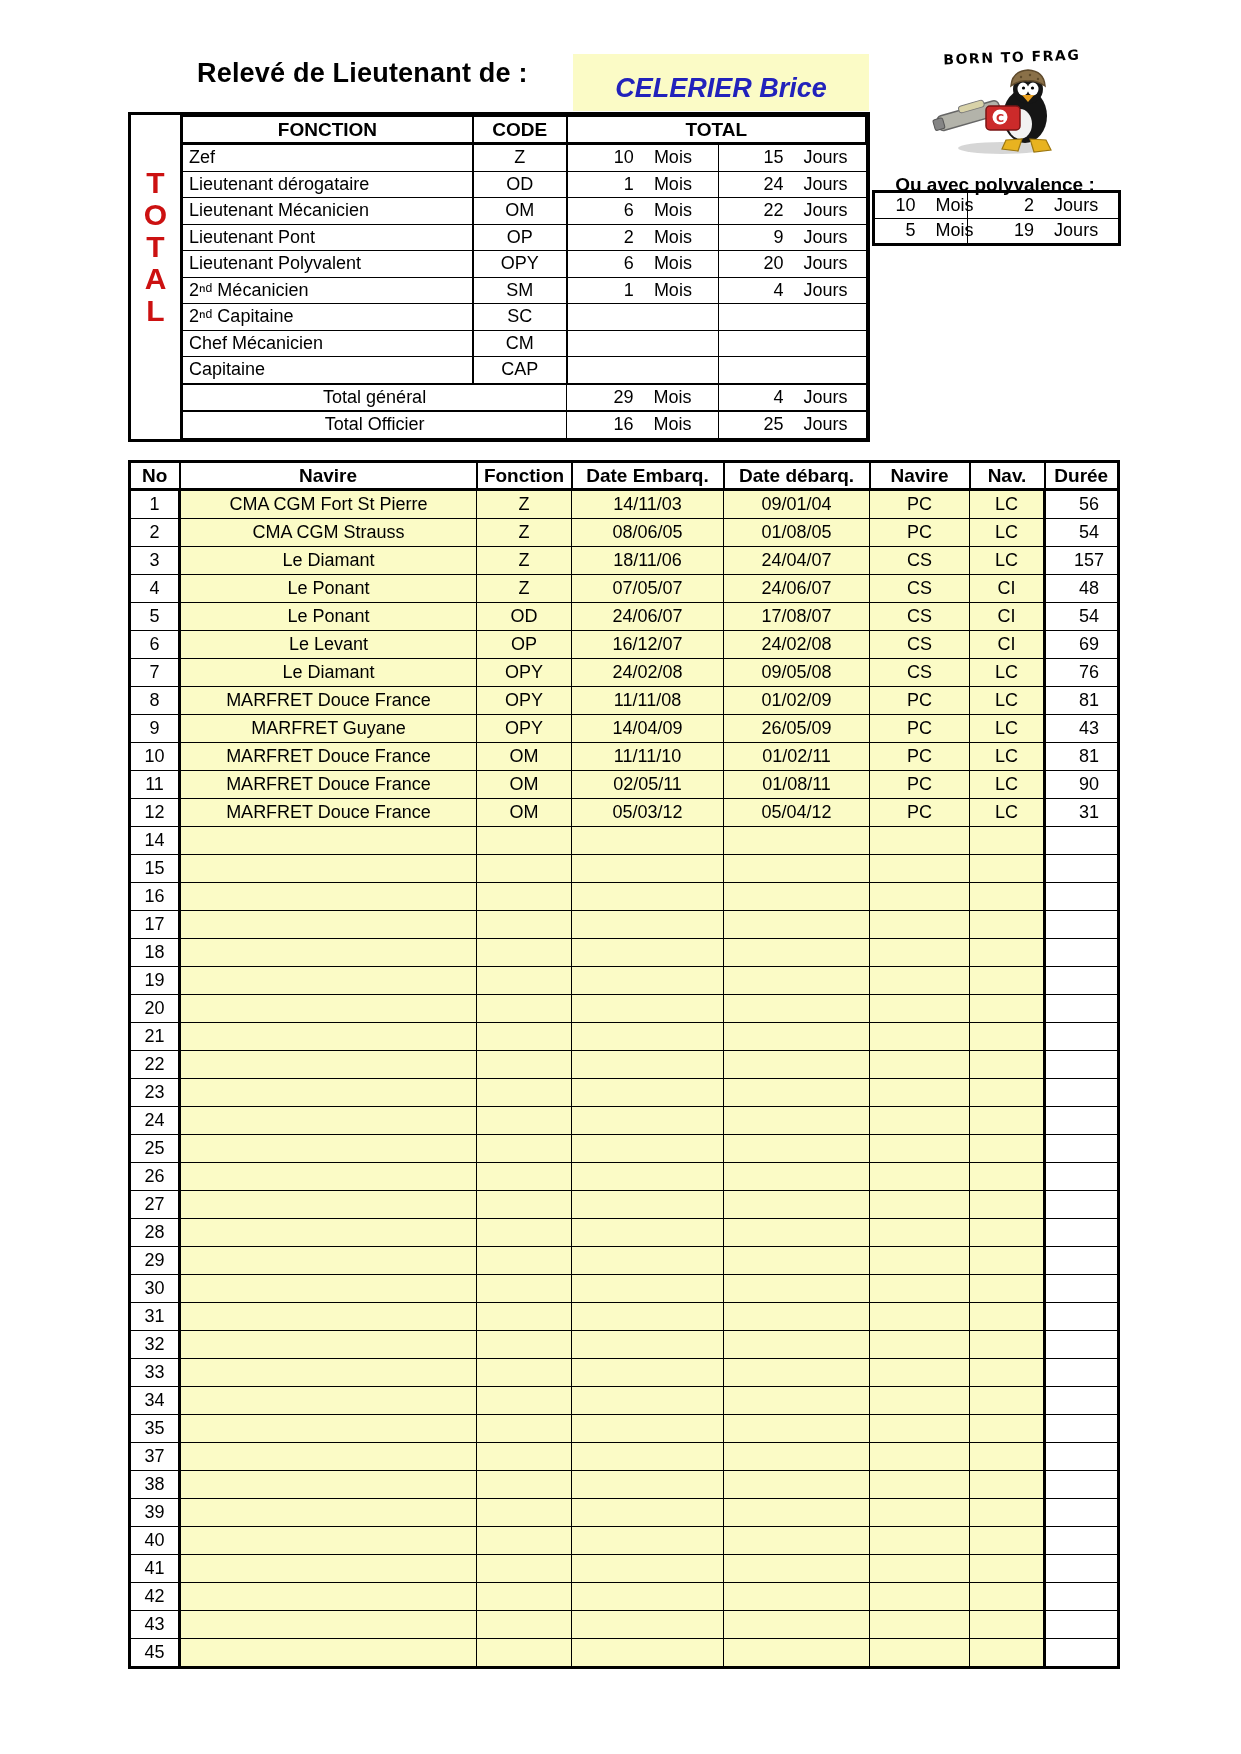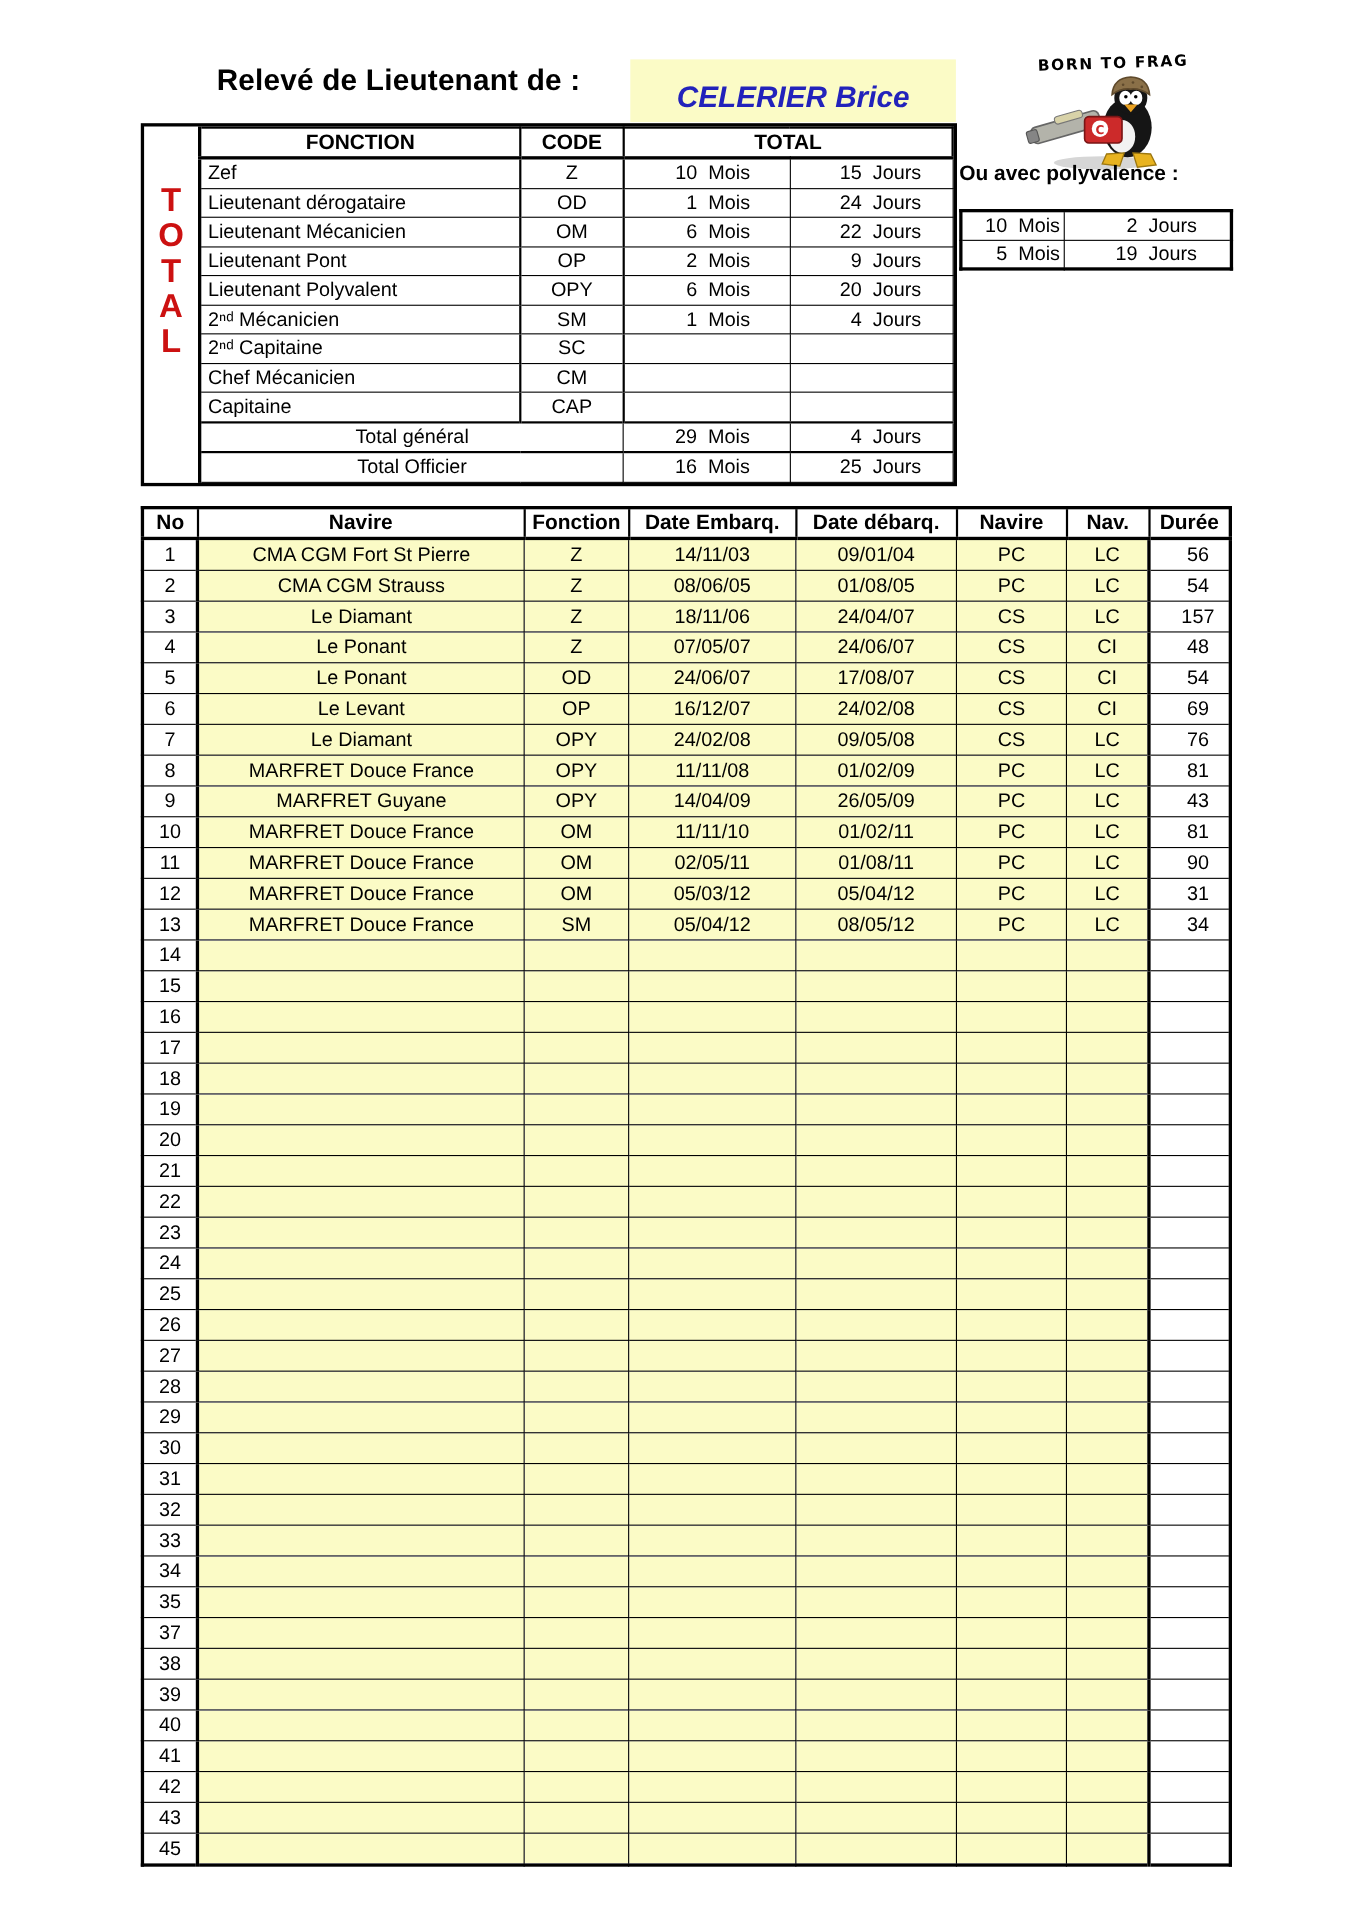--- a/index.html
+++ b/index.html
@@ -28,24 +28,24 @@
   #summary-table td { font-size:18px; border:1.5px solid #000; height:23.5px;
                       white-space:nowrap; overflow:hidden; }
   #summary-table td.s-fonction { text-align:left; padding-left:6px; }
   #summary-table td.s-code { text-align:center; border-left:2.5px solid #000; border-right:2.5px solid #000; }
   #summary-table tr.s-totalrow td { border-top:2.5px solid #000; }
   #summary-table td.s-totallabel { text-align:center; }
 
   
   .mjw { display:flex; align-items:center; width:100%; }
   .mjw .num { flex:0 0 44%; text-align:right; }
-  .mjw .unit { margin-left:10px; text-align:center; }
+  .mjw .unit { margin-left:20px; text-align:center; }
 
   
-  #poly-label { left:872px; top:148px; width:246px; text-align:left;
+  #poly-label { left:872px; top:174px; width:246px; text-align:center;
                 font-size:19px; font-weight:bold; white-space:nowrap; }
   #poly-table { left:872px; top:190px; width:246px; border-collapse:collapse;
                 table-layout:fixed; border:3px solid #000; }
   #poly-table td { font-size:18px; border:1.5px solid #000; height:22.5px; }
 
   
   #badge { left:930px; top:44px; width:165px; height:118px; }
 
   
   #log-table { left:128px; top:460px; width:989px; border-collapse:collapse;
@@ -477,30 +477,20 @@
         <td class="c0 white">12</td>
         <td class="c1 yellow">MARFRET Douce France</td>
         <td class="c2 yellow">OM</td>
         <td class="c3 yellow">05/03/12</td>
         <td class="c4 yellow">05/04/12</td>
         <td class="c5 yellow">PC</td>
         <td class="c6 yellow">LC</td>
         <td class="c7 white">31</td>
       </tr>
       <tr>
-        <td class="c0 white">13</td>
-        <td class="c1 yellow">MARFRET Douce France</td>
-        <td class="c2 yellow">SM</td>
-        <td class="c3 yellow">05/04/12</td>
-        <td class="c4 yellow">08/05/12</td>
-        <td class="c5 yellow">PC</td>
-        <td class="c6 yellow">LC</td>
-        <td class="c7 white">34</td>
-      </tr>
-      <tr>
         <td class="c0 white">14</td>
         <td class="c1 yellow"></td>
         <td class="c2 yellow"></td>
         <td class="c3 yellow"></td>
         <td class="c4 yellow"></td>
         <td class="c5 yellow"></td>
         <td class="c6 yellow"></td>
         <td class="c7 white"></td>
       </tr>
       <tr>

